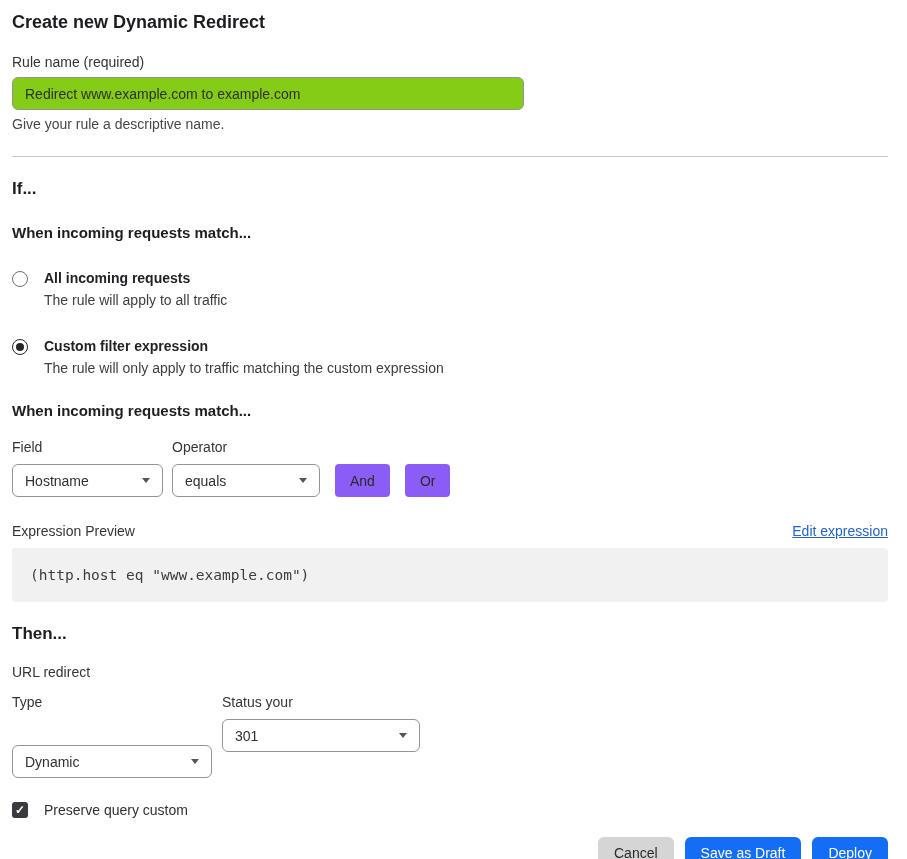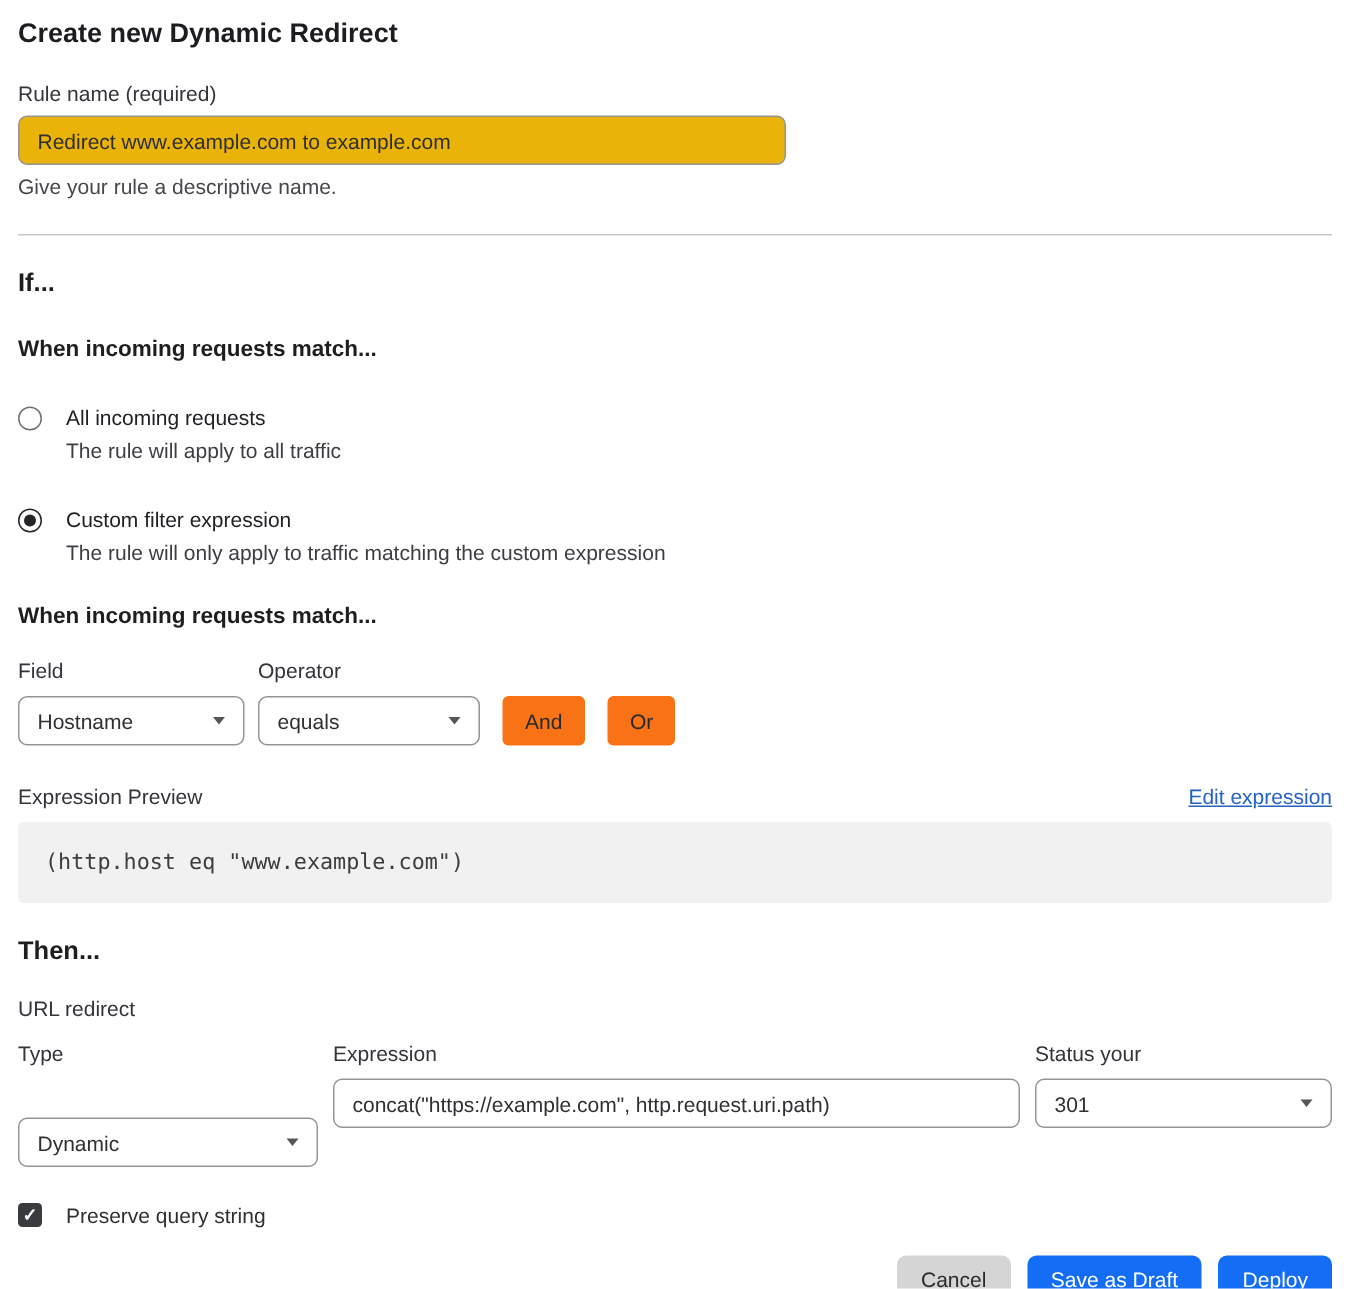--- a/index.html
+++ b/index.html
@@ -16,21 +16,21 @@
     font-size: 18px; font-weight: 700; color: #1b1d21; line-height: 24px;
   }
 
   .form-label { font-size: 14px; color: #33353a; margin-top: 20px; }
   .text-input {
     display: block; margin-top: 7px;
     height: 33px; width: 512px;
     border: 1px solid #949494; border-radius: 6px;
     padding: 0 12px; font-size: 14px; color: #2f3033;
     font-family: "Liberation Sans", sans-serif;
-    background: #eab308; outline: none;
+    background: #84cc16; outline: none;
   }
   .help-text { font-size: 14px; color: #45474b; margin-top: 6px; }
 
   .divider { border: none; border-top: 1px solid #c9c9c9; margin-top: 24px; }
 
   .section-heading { font-size: 17px; font-weight: 700; color: #1d1e20; margin-top: 22px; }
   .sub-heading { font-size: 15px; font-weight: 700; color: #1d1e20; margin-top: 25px; }
 
   .radio-option { display: flex; margin-top: 28px; cursor: pointer; }
   .radio-circle {
@@ -39,21 +39,21 @@
     border: 1px solid #6f7075; background: #fff; margin-top: 2px;
     position: relative;
   }
   .radio-circle.selected { border: 1.5px solid #242529; }
   .radio-circle.selected::after {
     content: ""; position: absolute; left: 50%; top: 50%;
     transform: translate(-50%, -50%);
     width: 8px; height: 8px; border-radius: 50%; background: #242529;
   }
   .radio-text { margin-left: 16px; }
-  .radio-label { font-size: 14px; font-weight: 400; color: #212226; line-height: 18px; }
+  .radio-label { font-size: 14px; font-weight: 700; color: #212226; line-height: 18px; }
   .radio-desc { font-size: 14px; color: #3c3e43; margin-top: 4px; line-height: 18px; }
 
   .controls-row { display: flex; align-items: flex-start; margin-top: 20px; }
   .col { display: flex; flex-direction: column; justify-content: flex-end; }
   .col-label { font-size: 14px; color: #33353a; height: 18px; margin-bottom: 7px; }
   .col-field { width: 151px; }
   .col-operator { width: 148px; margin-left: 9px; }
   .col-value { flex: 1 1 auto; margin-left: 10px; }
   .col-conj { margin-left: 15px; }
   .col-type { width: 200px; gap: 26px; }
@@ -75,21 +75,21 @@
   }
   .inline-input {
     height: 33px; width: 100%;
     border: 1px solid #949494; border-radius: 6px;
     padding: 0 12px; font-size: 14px; color: #2f3033;
     font-family: "Liberation Sans", sans-serif;
     background: #fff; outline: none;
   }
   .conj-button {
     height: 33px; padding: 0 15px;
-    background: #f97316; color: #2a2b2e;
+    background: #8b5cf6; color: #2a2b2e;
     border: none; border-radius: 4px;
     font-size: 14px; font-family: "Liberation Sans", sans-serif;
     cursor: pointer;
   }
 
   .preview-header {
     display: flex; justify-content: space-between; align-items: flex-end;
     margin-top: 26px;
   }
   .preview-label { font-size: 14px; color: #33353a; }
@@ -197,36 +197,32 @@
   <div class="form-label">URL redirect</div>
 
   <div class="controls-row" style="margin-top:14px;">
     <div class="col col-type">
       <div class="col-label">Type</div>
       <div class="select-box">
         <span class="select-value">Dynamic</span>
         <span class="chevron-down"></span>
       </div>
     </div>
-    <div class="col col-expr">
-      <div class="col-label">Expression</div>
-      <input type="text" class="inline-input" value="concat(&quot;https://example.com&quot;, http.request.uri.path)" style="">
-    </div>
     <div class="col col-status">
       <div class="col-label">Status your</div>
       <div class="select-box">
         <span class="select-value">301</span>
         <span class="chevron-down"></span>
       </div>
     </div>
   </div>
 
   <div class="checkbox-row">
     <span class="checkbox">✓</span>
-    <span class="checkbox-label">Preserve query string</span>
+    <span class="checkbox-label">Preserve query custom</span>
   </div>
 
   <div class="footer-buttons">
     <button class="btn btn-secondary">Cancel</button>
     <button class="btn btn-primary">Save as Draft</button>
     <button class="btn btn-primary">Deploy</button>
   </div>
 
 </div>
 

